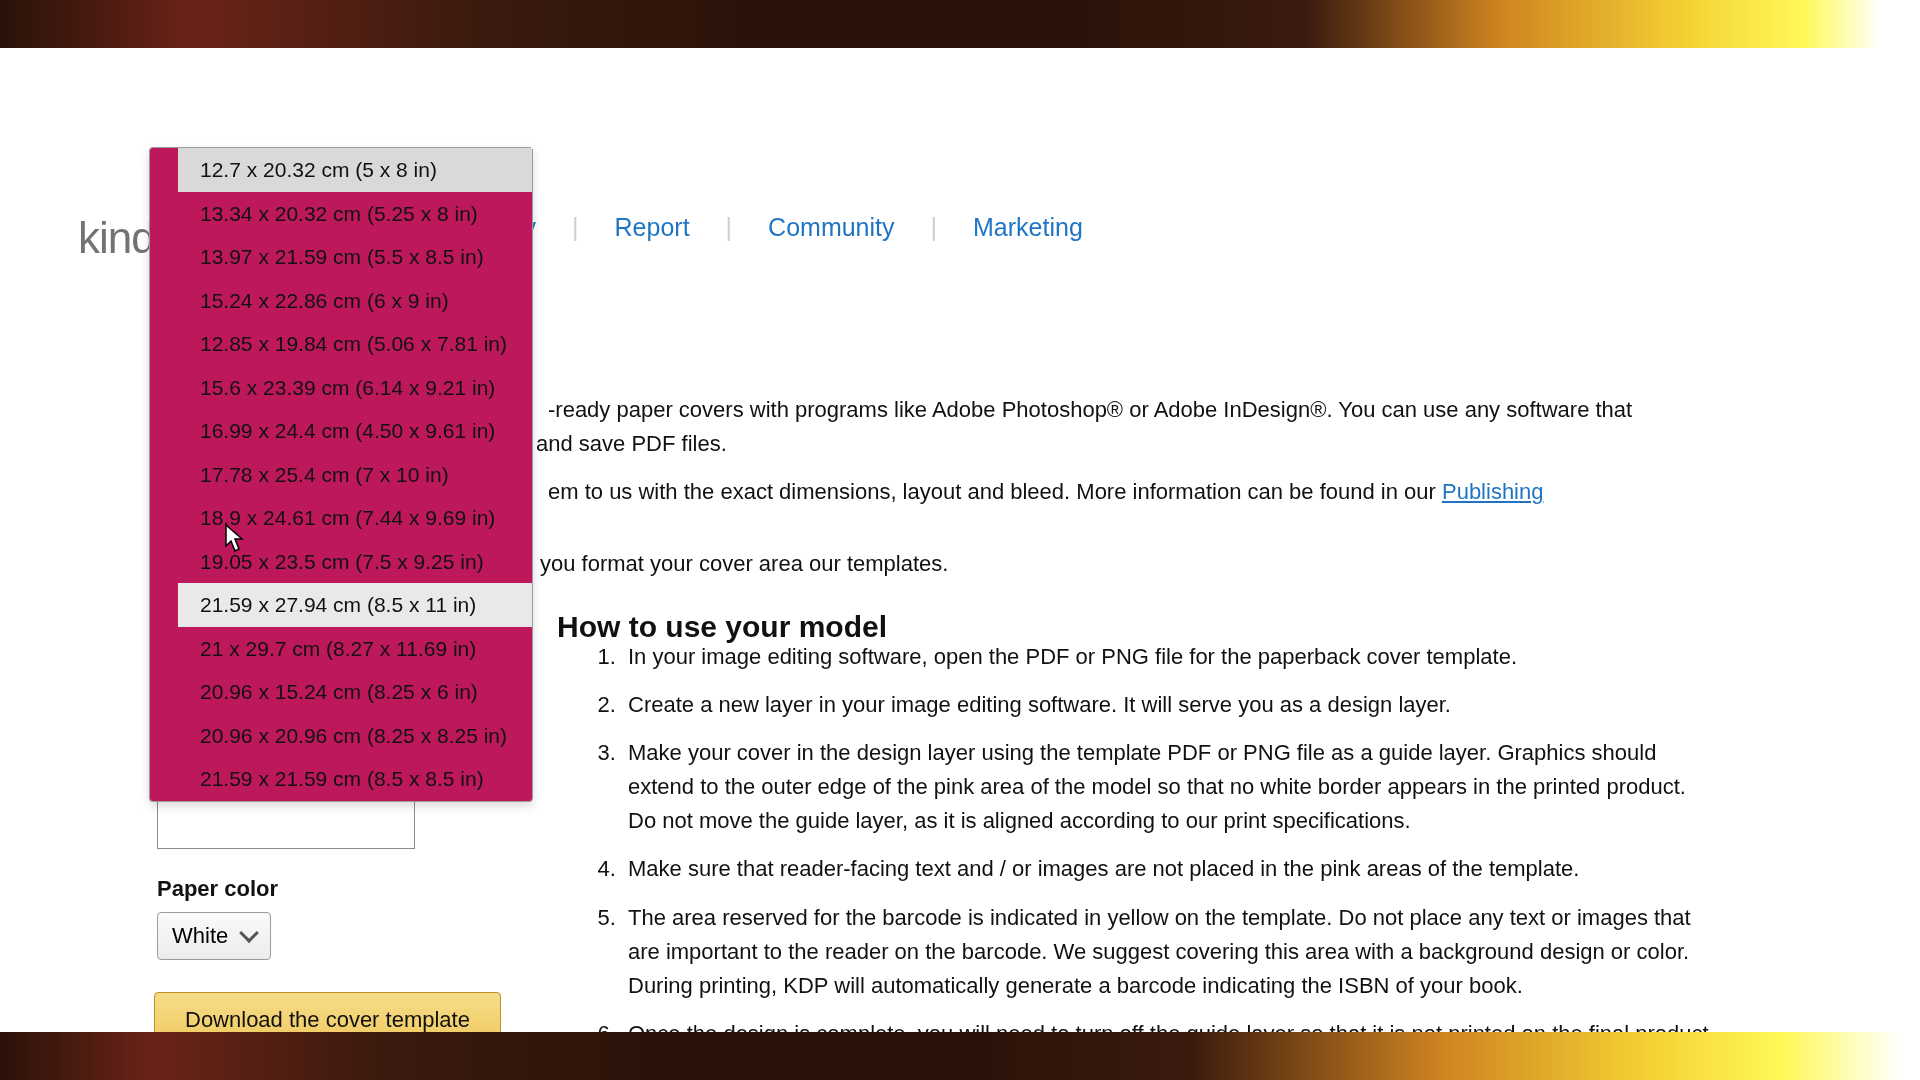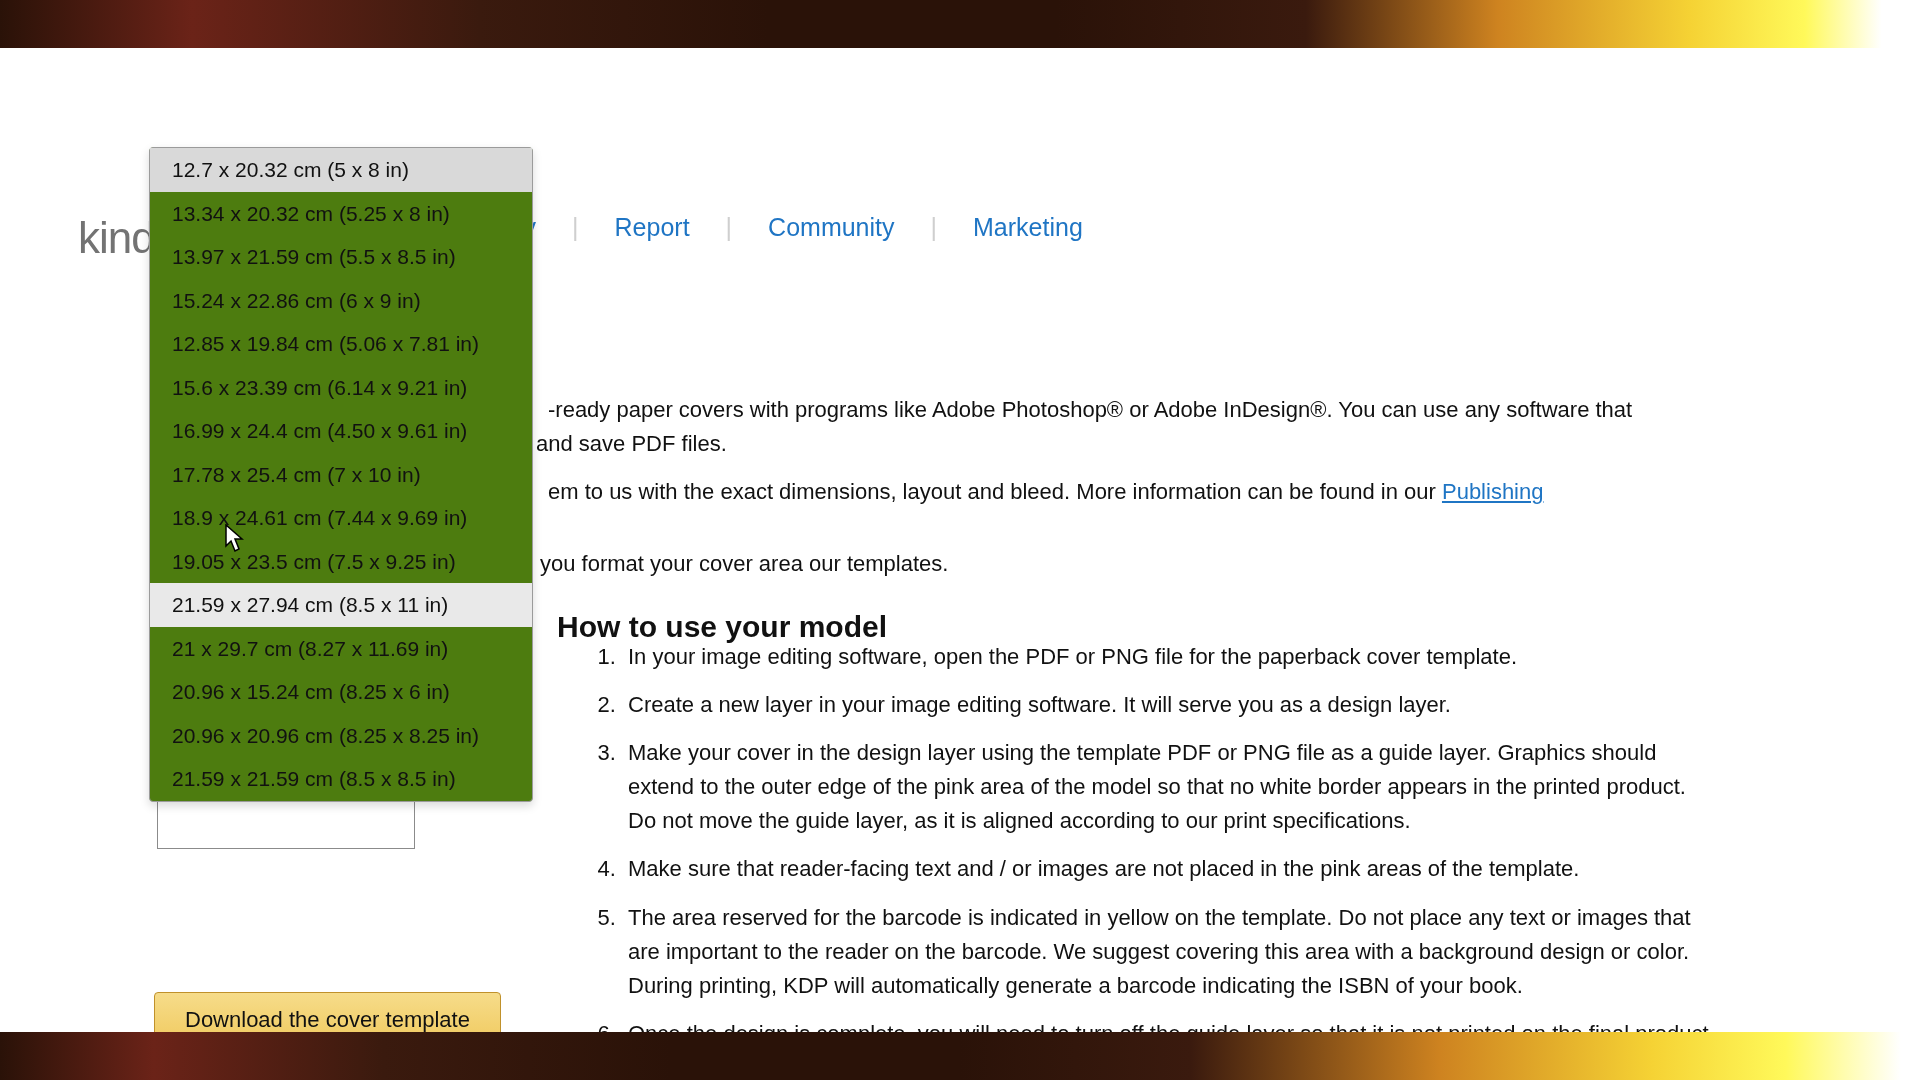--- a/index.html
+++ b/index.html
@@ -62,25 +62,26 @@
     }
     .nav-sep {
       color: #cfcfcf;
       padding: 0 28px;
     }
     .dropdown {
       position: absolute;
       left: 149px;
       top: 99px;
       width: 384px;
-      background: #4d7c0f;
+      background: #be185d;
       border: 1px solid #9b9b9b;
       border-radius: 4px;
       box-shadow: 0 4px 10px rgba(0,0,0,0.15);
       z-index: 100;
+      padding-left: 28px;
     }
     .dropdown-option {
       padding: 6px 22px 6px 22px;
       font-size: 21px;
       color: #111;
       cursor: pointer;
       line-height: 1.5;
     }
     .dropdown-option.selected {
       background: #d9d9d9;
@@ -248,20 +249,27 @@
         <li>The area reserved for the barcode is indicated in yellow on the template. Do not place any text or images that are important to the reader on the barcode. We suggest covering this area with a background design or color. During printing, KDP will automatically generate a barcode indicating the ISBN of your book.</li>
         <li>Once the design is complete, you will need to turn off the guide layer so that it is not printed on the final product or rejected during the verification process. If you are unable to turn off the guide layer, you will need to format the graphics to completely cover that layer.</li>
       </ol>
   </div>
 
   <div class="pages-field">
     <div class="form-label">Number of pages</div>
     <input class="pages-input" type="text" value="" style="">
   </div>
 
+  <div class="color-field">
+    <div class="form-label">Paper color</div>
+    <div class="color-select">
+      <span>White</span>
+      <span class="color-chevron"></span>
+    </div>
+  </div>
 
   <button class="download-btn">Download the cover template</button>
 
   <svg class="cursor-icon" width="22" height="30" viewBox="0 0 22 30">
     <path d="M1 1 L1 22 L6 17 L10 27 L14 25 L10 15 L17 15 Z" fill="#fff" stroke="#000" stroke-width="1.5"></path>
   </svg>
 
 </div>
 
 <div class="bottom-bar"></div>

